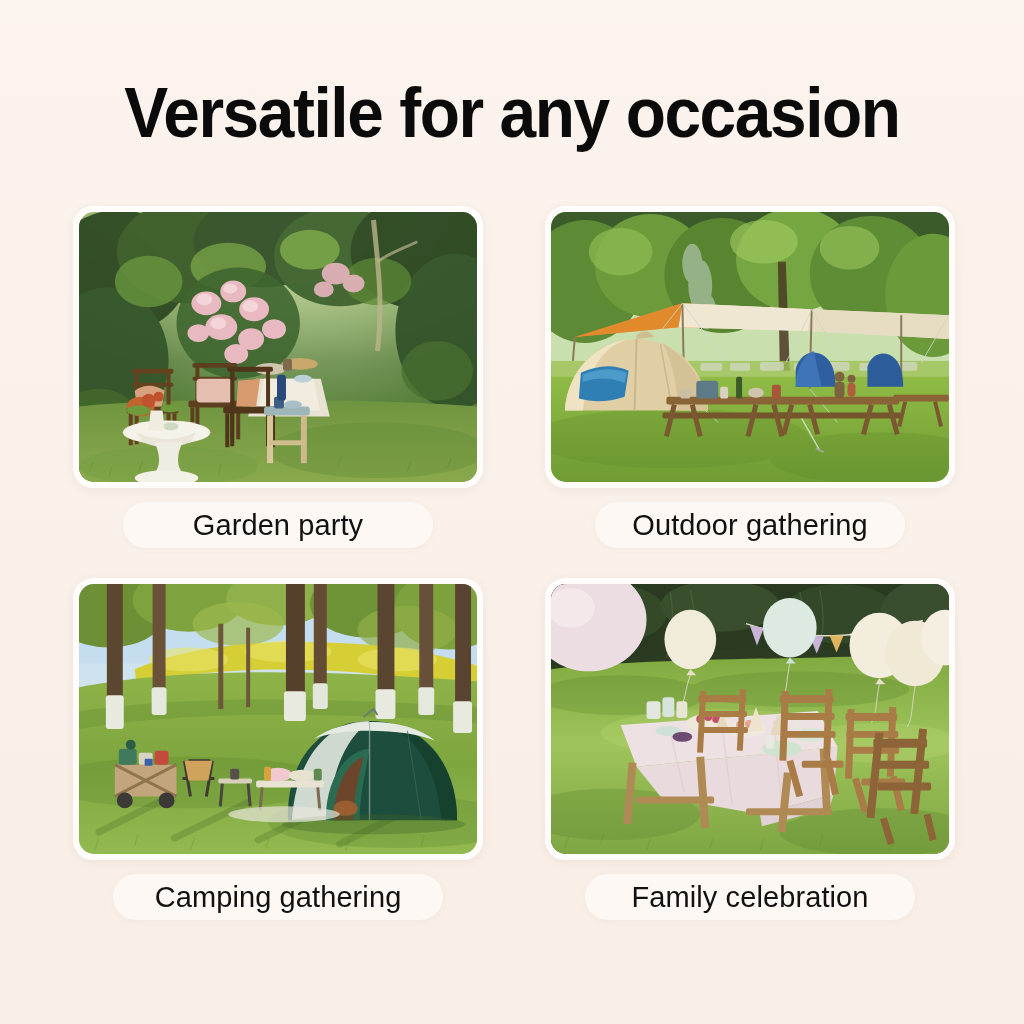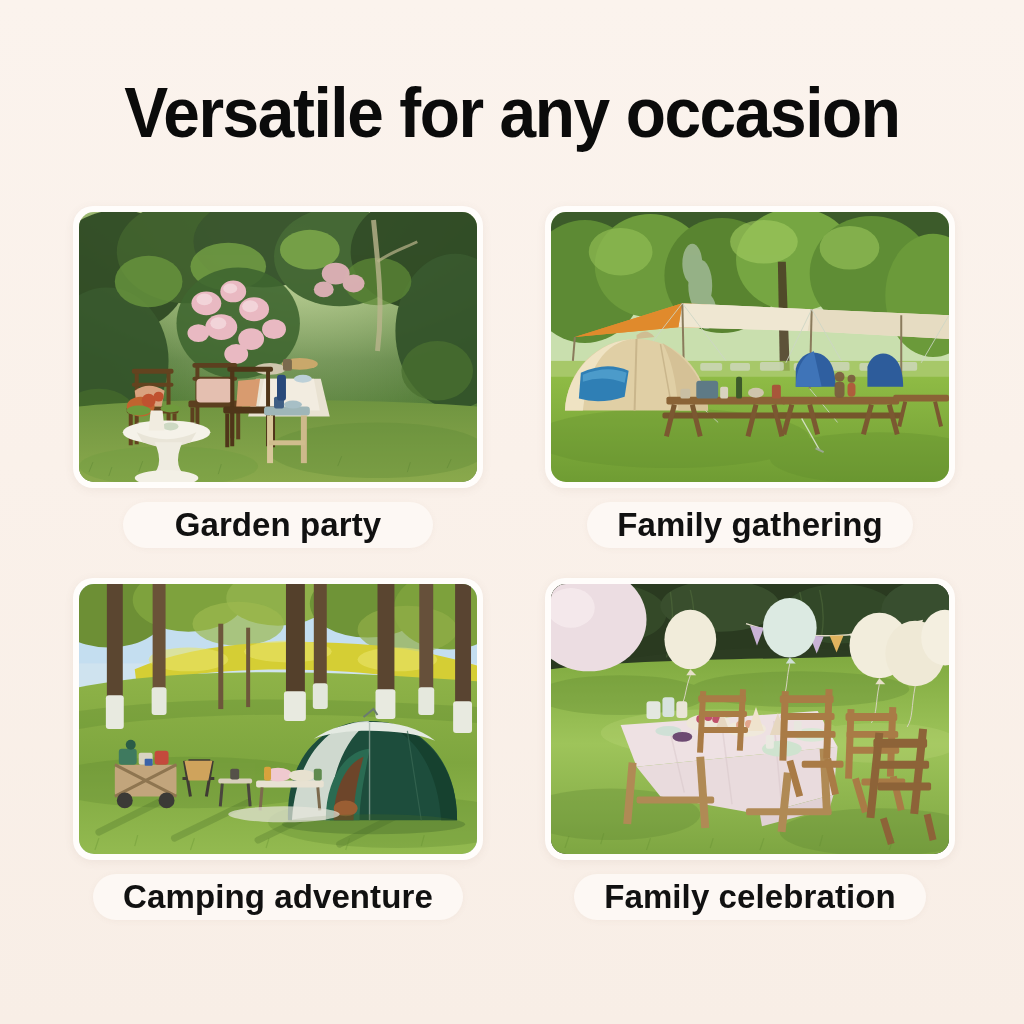--- a/index.html
+++ b/index.html
@@ -89,22 +89,22 @@
     border-radius: 23px;
     background: #fdf8f4;
     display: flex;
     align-items: center;
     justify-content: center;
     box-shadow: 0 1px 6px rgba(150, 120, 100, 0.06);
   }
 
   .caption-text {
     font-family: "Liberation Sans", sans-serif;
-    font-weight: 700;
-    font-size: 33px;
+    font-weight: 400;
+    font-size: 29px;
     letter-spacing: 0.1px;
     color: #111111;
     white-space: nowrap;
   }
 
   
   .card.wide .caption-pill { min-width: 330px; }
 </style>
 </head>
 <body>
@@ -416,21 +416,21 @@
             <circle cx="302" cy="168" r="4"></circle>
               <rect x="298" y="172" width="8" height="14" rx="4" fill="#b3543c"></rect>
           </g>
 
           <path d="M252 208 L270 240" stroke="#dbe4d0" stroke-width="1.4" fill="none" opacity="0.9"></path>
           <path d="M266 238 L274 242" stroke="#9aa890" stroke-width="2" fill="none"></path>
         </svg>
       </div>
     </div>
     <div class="caption-pill">
-      <span class="caption-text">Family gathering</span>
+      <span class="caption-text">Outdoor gathering</span>
     </div>
   </div>
 
   <div class="card wide">
     <div class="photo-frame">
       <div class="photo">
         <svg viewBox="0 0 400 272" preserveAspectRatio="none">
           <defs>
             <linearGradient id="g3lawn" x1="0" y1="0" x2="0" y2="1">
               <stop offset="0" stop-color="#8fb348"></stop>
@@ -567,21 +567,21 @@
 
           <ellipse cx="206" cy="232" rx="56" ry="8" fill="#e7e6dc" opacity="0.7"></ellipse>
 
           <g opacity="0.3" stroke="#5d8a2c" stroke-width="1.2">
             <path d="M16 268 l4 -12M56 264 l3 -11M112 268 l4 -12M188 266 l3 -10M268 268 l4 -12M344 264 l3 -11"></path>
           </g>
         </svg>
       </div>
     </div>
     <div class="caption-pill">
-      <span class="caption-text">Camping adventure</span>
+      <span class="caption-text">Camping gathering</span>
     </div>
   </div>
 
   <div class="card wide">
     <div class="photo-frame">
       <div class="photo">
         <svg viewBox="0 0 400 272" preserveAspectRatio="none">
           <defs>
             <linearGradient id="g4lawn" x1="0" y1="0" x2="0" y2="1">
               <stop offset="0" stop-color="#7fa93f"></stop>

